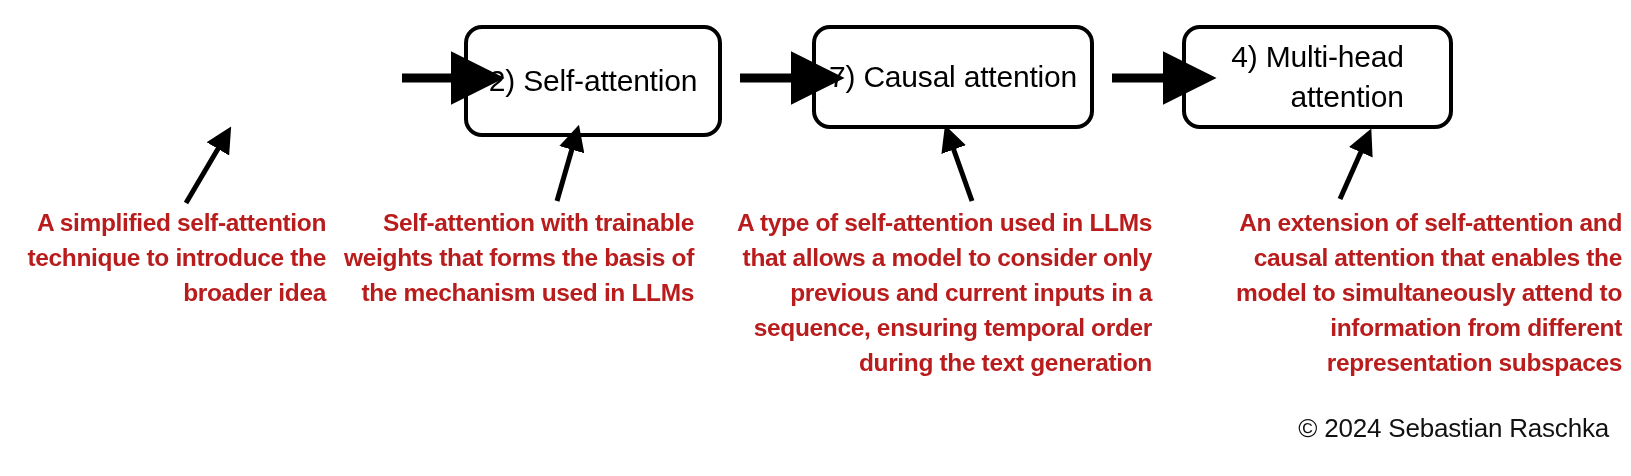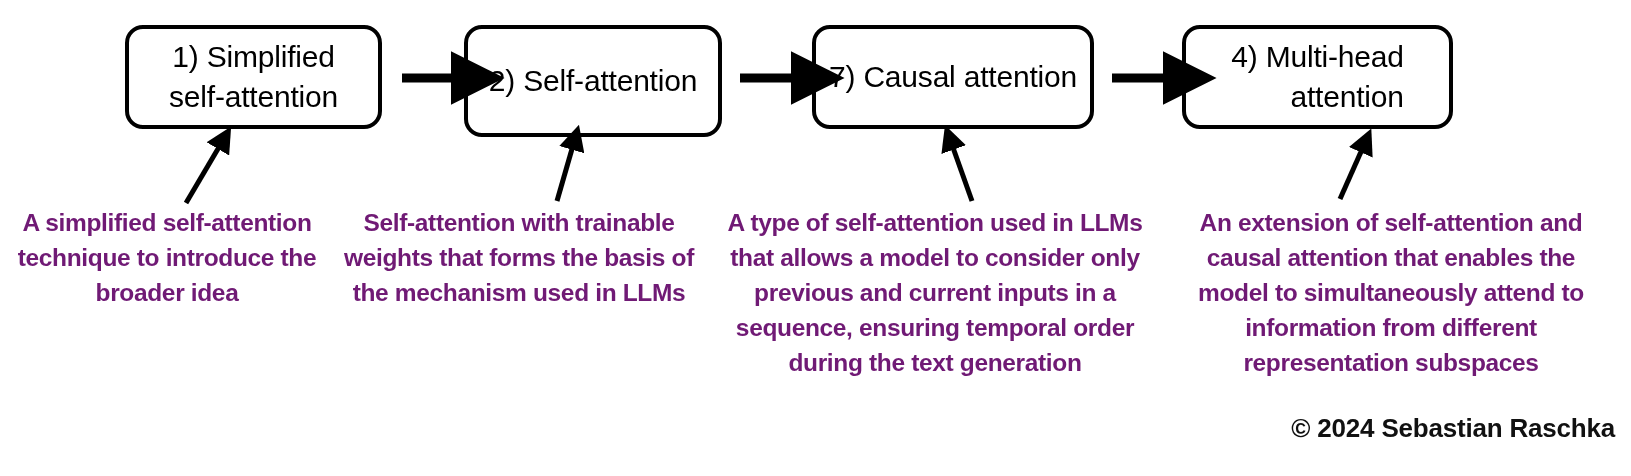--- a/index.html
+++ b/index.html
@@ -50,54 +50,52 @@
     left: 0;
     top: 0;
     width: 1631px;
     height: 476px;
     pointer-events: none;
   }
 
   
   .caption {
     position: absolute;
-    text-align: center;
+    text-align: right;
     font-family: "Liberation Sans", sans-serif;
     font-weight: bold;
     font-size: 24.5px;
     line-height: 35px;
     letter-spacing: -0.35px;
-    color: #701a75;
+    color: #b91c1c;
     white-space: pre-line;
   }
   #cap1 { left: 8px;    top: 205px; width: 318px; }
   #cap2 { left: 344px;  top: 205px; width: 350px; }
   #cap3 { left: 718px;  top: 205px; width: 434px; }
   #cap4 { left: 1160px; top: 205px; width: 462px; }
 
   
   #credit {
     position: absolute;
-    right: 16px;
+    right: 22px;
     top: 413px;
     font-family: "Liberation Sans", sans-serif;
-    font-weight: 700;
+    font-weight: 400;
     font-size: 26px;
     letter-spacing: -0.2px;
     color: #111111;
     text-align: center;
   }
 </style>
 </head>
 <body>
 
 <div id="canvas">
 
-  <div class="flow-box" id="box1">1) Simplified
-self-attention</div>
 
   <div class="flow-box" id="box2">2) Self-attention</div>
 
   <div class="flow-box" id="box3">7) Causal attention</div>
 
   <div class="flow-box" id="box4">4) Multi-head
 attention</div>
 
   <svg id="arrow-layer" width="1631" height="476" viewBox="0 0 1631 476">
     <defs>

